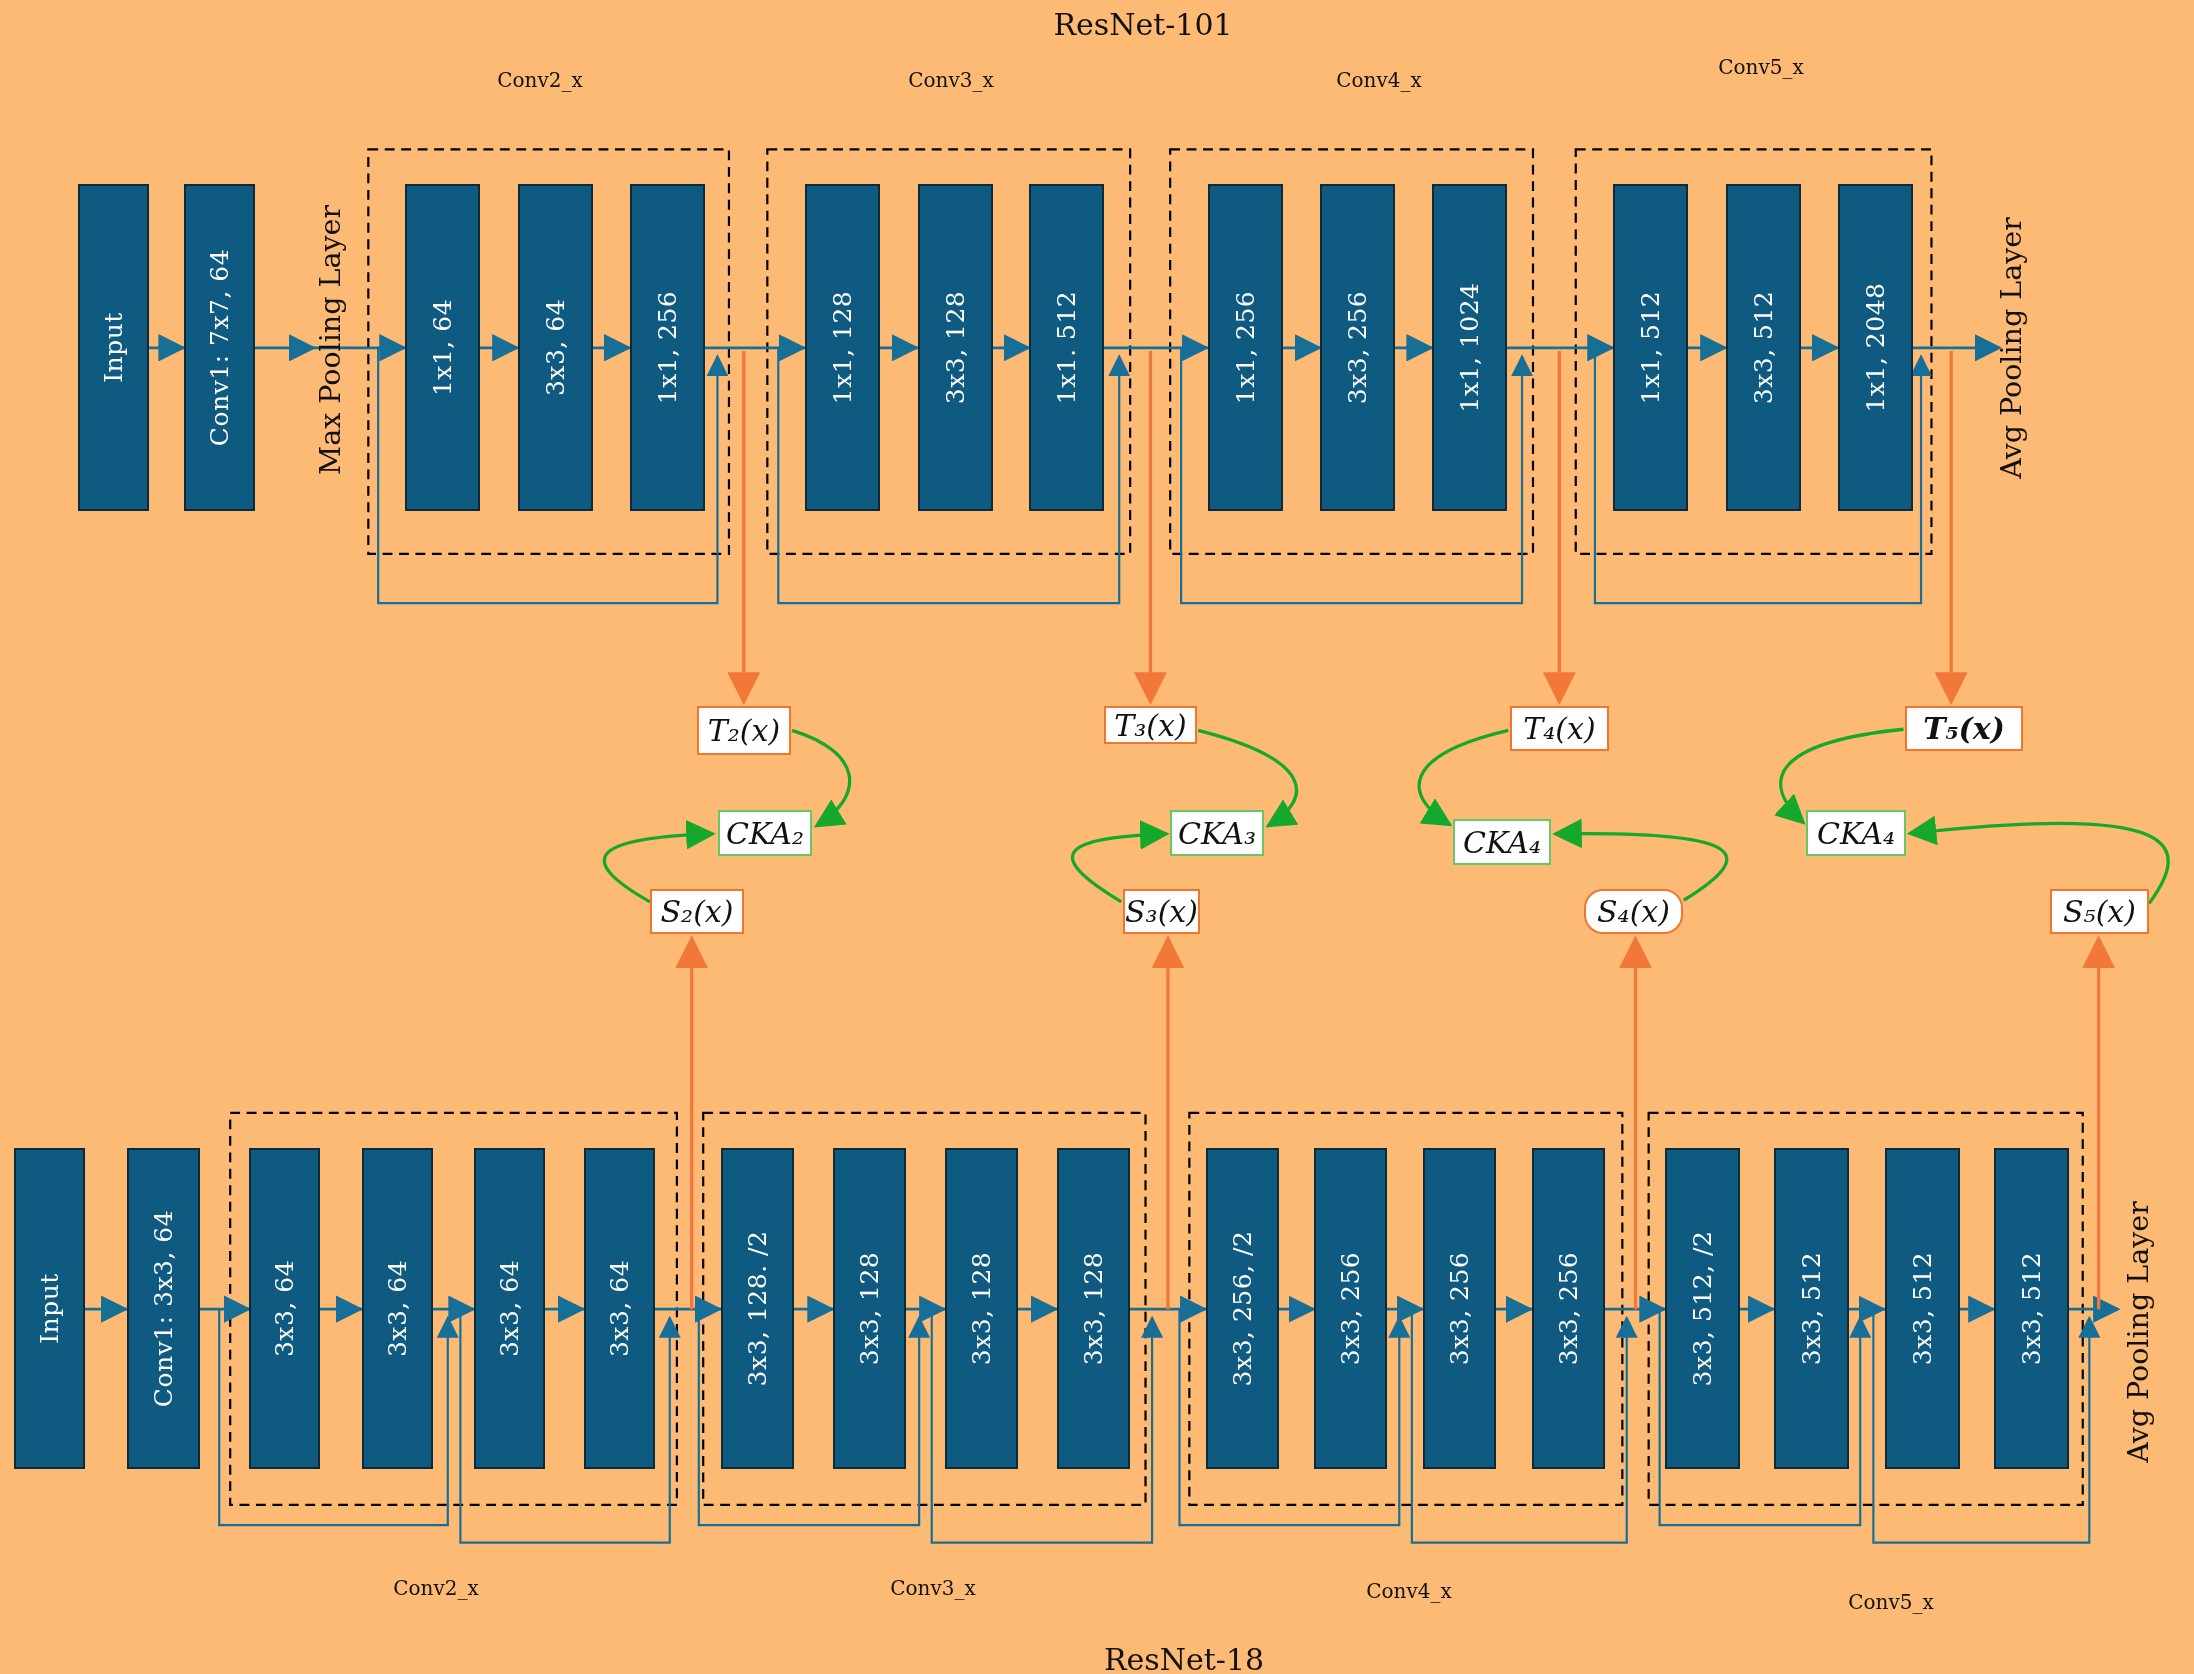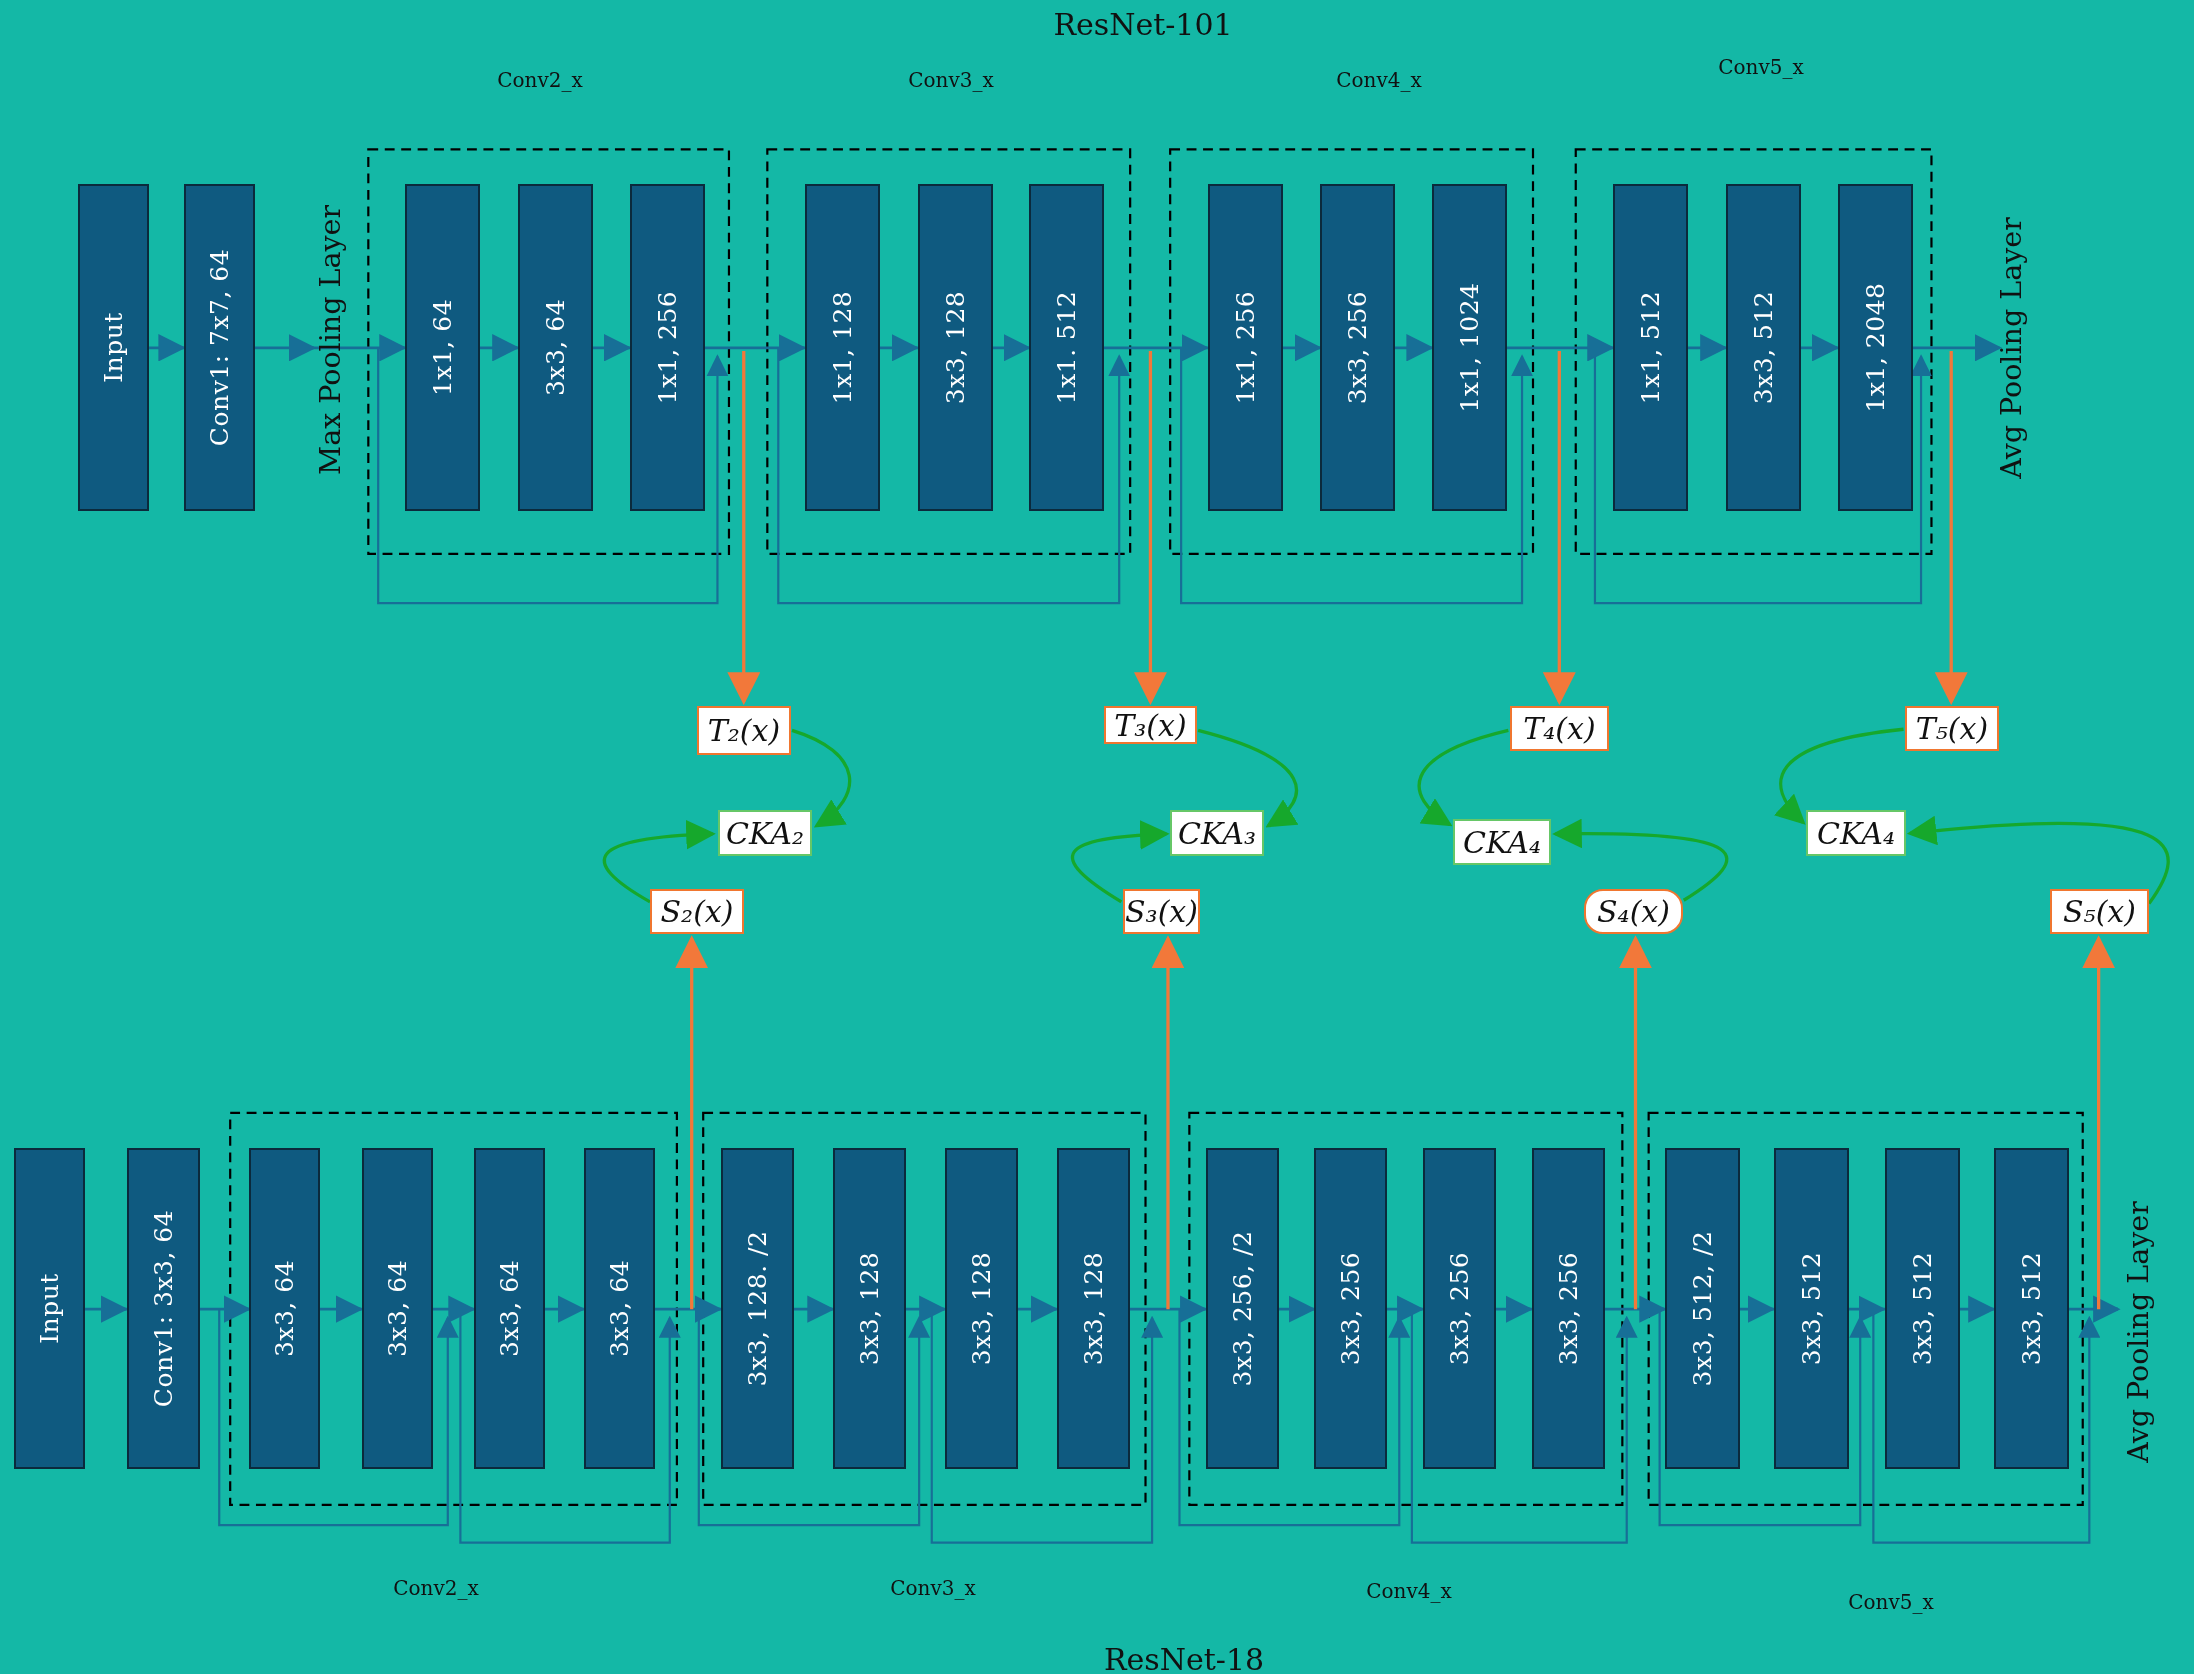--- a/index.html
+++ b/index.html
@@ -1,19 +1,19 @@
 <!DOCTYPE html>
 <html style="font-size:8.8px"><head>
 <meta charset="utf-8">
 <style>
   html,body{margin:0;padding:0;background:#ffffff;}
   .canvas{
     position:relative;
     width:2194px;height:1675px;
-    background:#14b8a6;
+    background:#fdba74;
     font-family:"DejaVu Serif","Liberation Serif",serif;
     overflow:hidden;
   }
   .layer{position:absolute;left:0;top:0;}
   .blk{
     position:absolute;
     background:#0F5A80;
     border:2.7px solid #0B2A3C;
     box-sizing:border-box;
     display:flex;align-items:center;justify-content:center;
@@ -311,18 +311,18 @@
   <div class="tsbox" style="left:650px; top:889px; width:94px; height:45px;">S₂(x)</div>
 
   <div class="tsbox" style="left:1104px; top:706px; width:93px; height:38px;">T₃(x)</div>
   <div class="ckabox" style="left:1170px; top:810px; width:94px; height:46px;">CKA₃</div>
   <div class="tsbox" style="left:1123px; top:889px; width:77px; height:45px;">S₃(x)</div>
 
   <div class="tsbox" style="left:1510px; top:706px; width:99px; height:45px;">T₄(x)</div>
   <div class="ckabox" style="left:1453px; top:810px; width:98px; height:46px;margin-top:9px;">CKA₄</div>
   <div class="tsbox" style="left:1584px; top:889px; width:99px; height:45px;border-radius:19px;">S₄(x)</div>
 
-  <div class="tsbox" style="left:1905px; top:706px; width:94px; height:45px;">T₅(x)</div>
+  <div class="tsbox" style="left:1905px; top:706px; width:118px; height:45px;font-weight:bold;">T₅(x)</div>
   <div class="ckabox" style="left:1806px; top:810px; width:100px; height:46px;">CKA₄</div>
   <div class="tsbox" style="left:2050px; top:889px; width:99px; height:45px;">S₅(x)</div>
 
 </div>
 
 
 </body></html>

